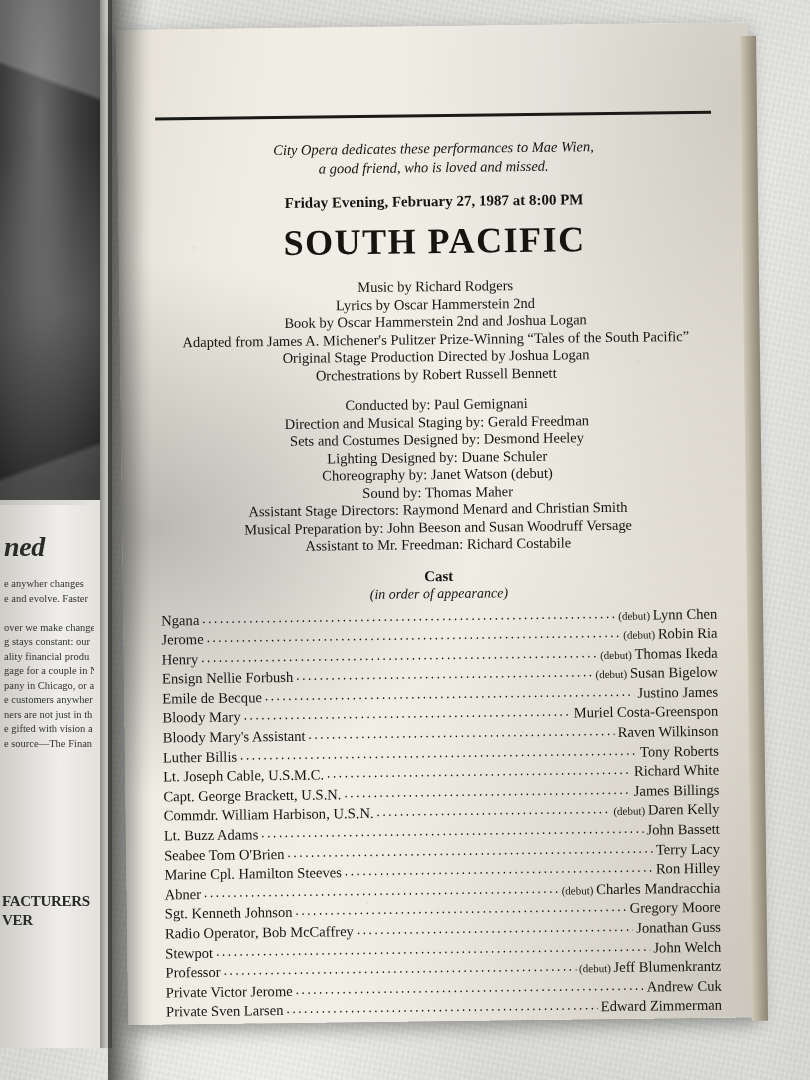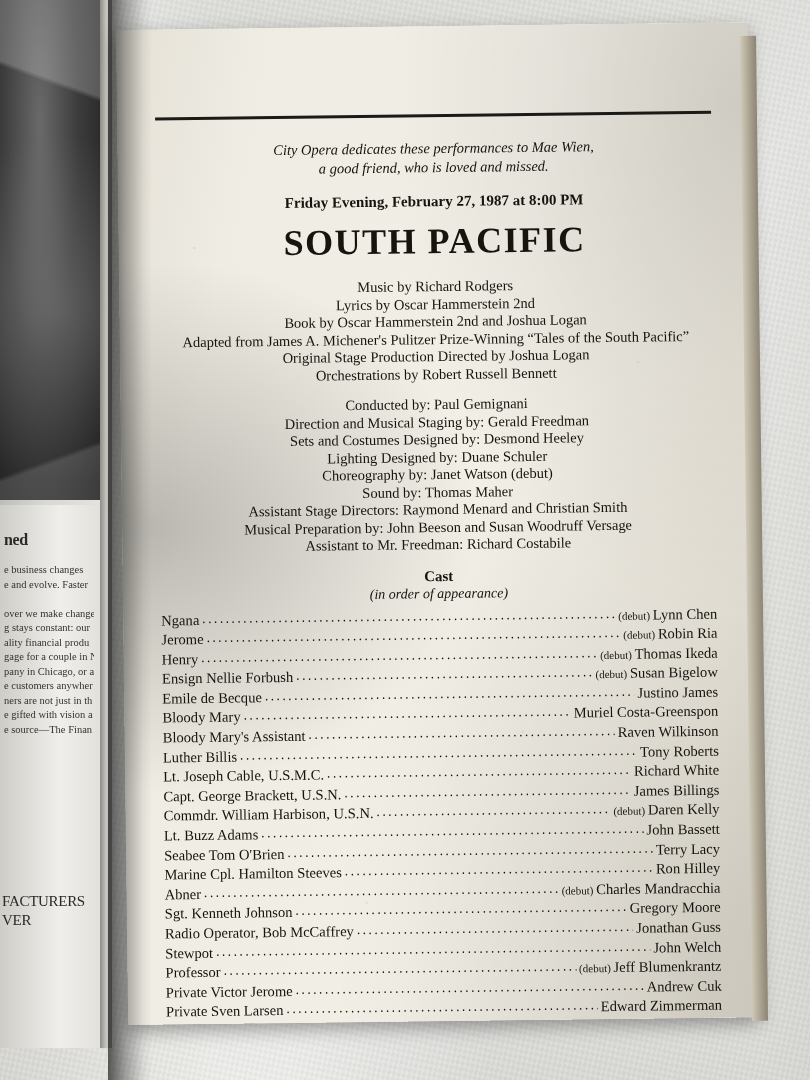--- a/index.html
+++ b/index.html
@@ -45,29 +45,30 @@
       linear-gradient(340deg, rgba(255,255,255,.14) 0 10%, rgba(0,0,0,0) 11% 100%),
       radial-gradient(circle at 62% 62%, rgba(255,255,255,.18), rgba(0,0,0,0) 55%);
   }
   .left-ad{
     position:absolute;left:0;top:505px;width:100px;height:543px;
     background:linear-gradient(90deg,#cfcdc8,#efeeea 60%,#e3e1dc);
     padding:8px 6px 0 4px;box-sizing:border-box;
     color:#2a2a28;
   }
   .left-ad .adhead{
-    font-weight:bold;font-size:16px;letter-spacing:-.4px;margin:18px 0 14px 0;
+    font-weight:bold;font-size:28px;letter-spacing:-.4px;margin:18px 0 14px 0;
     font-family:"Liberation Serif", serif;
+    font-style:italic;
   }
   .left-ad .adline{
     font-size:10.5px;line-height:14.5px;white-space:nowrap;overflow:hidden;
     color:#33332f;
   }
   .left-ad .adfoot{
-    position:absolute;left:2px;bottom:118px;font-weight:normal;font-size:15px;line-height:19px;
+    position:absolute;left:2px;bottom:118px;font-weight:bold;font-size:15px;line-height:19px;
     letter-spacing:-.3px;
   }
   .left-edge{
     position:absolute;left:100px;top:0;width:12px;height:1048px;
     background:linear-gradient(90deg,#8e8d89,#c9c8c3 55%,#9b9a95);
   }
 
   
   .gutter{
     position:absolute;left:108px;top:0;width:44px;height:1080px;
@@ -149,21 +150,21 @@
 
 <div id="stage">
 
   <div class="cloth"></div>
 
   <div class="left-page">
     <div class="left-photo"></div>
     <div class="left-ad">
       <div class="adhead">ned</div>
       <div id="ad-lines">
-          <div class="adline">e business changes</div>
+          <div class="adline">e anywher changes</div>
           <div class="adline">e and evolve. Faster</div>
           <div class="adline">&nbsp;</div>
           <div class="adline">over we make change</div>
           <div class="adline">g stays constant: our</div>
           <div class="adline">ality financial produ</div>
           <div class="adline">gage for a couple in N</div>
           <div class="adline">pany in Chicago, or a</div>
           <div class="adline">e customers anywher</div>
           <div class="adline">ners are not just in th</div>
           <div class="adline">e gifted with vision a</div>

